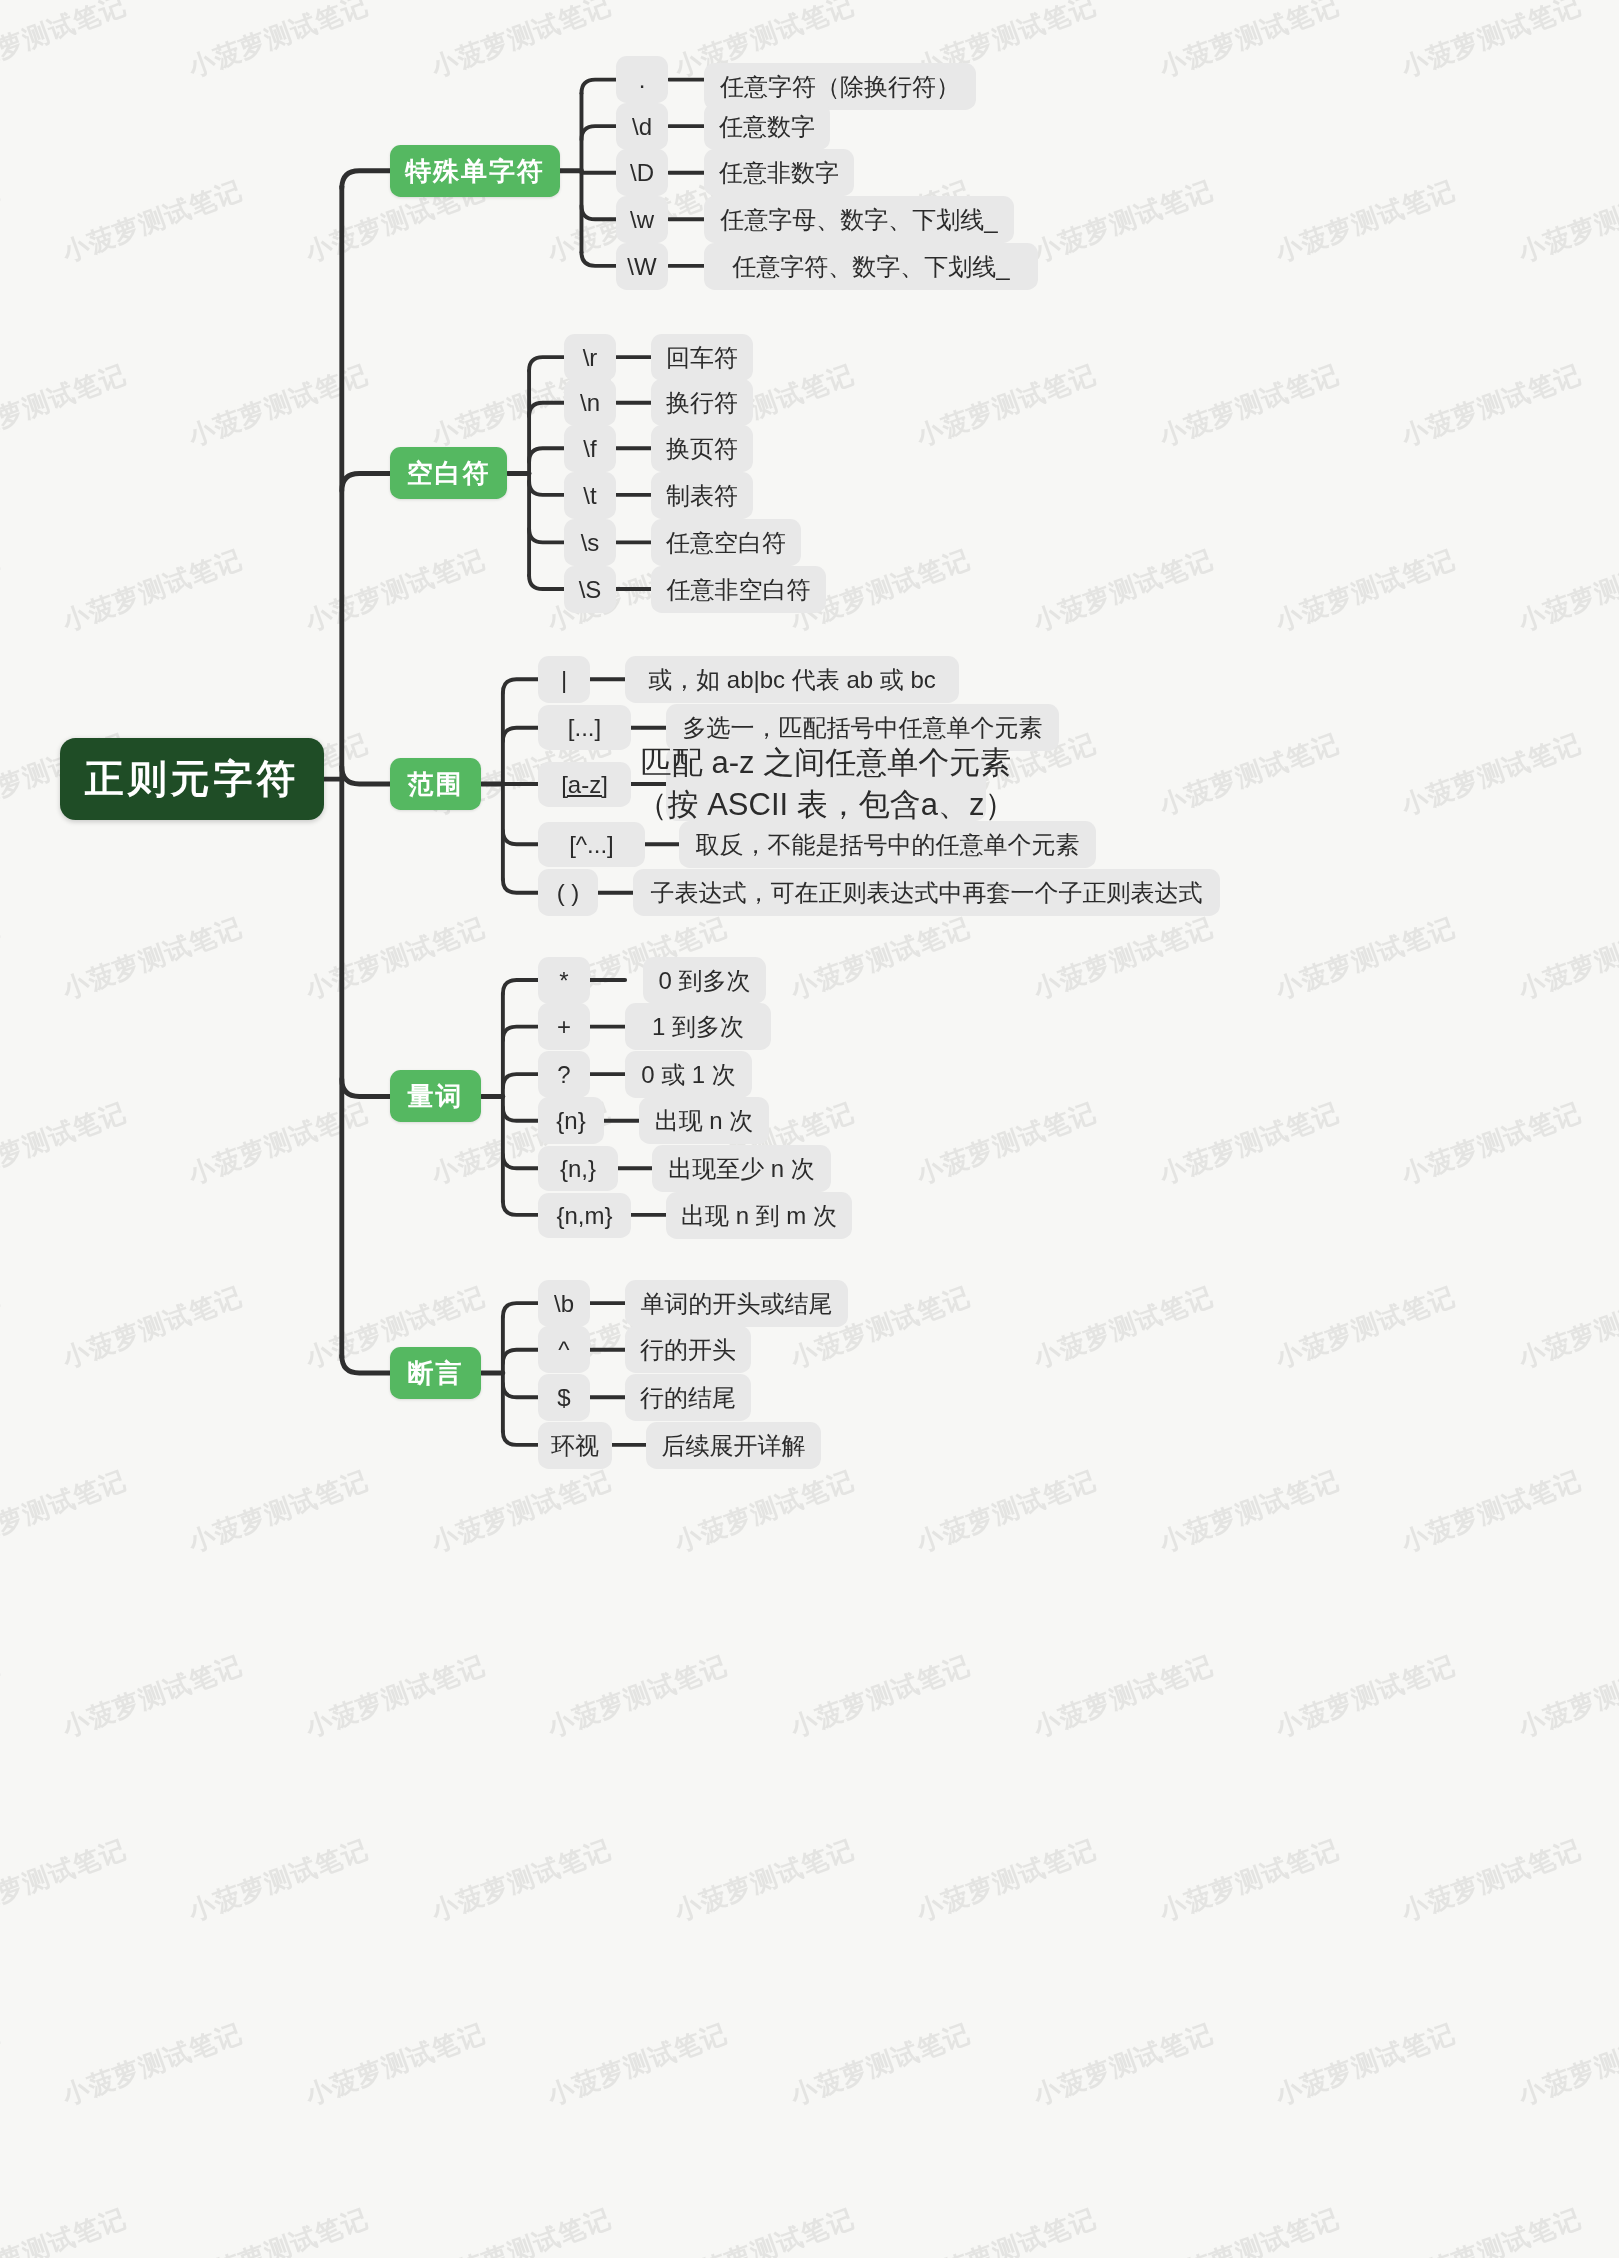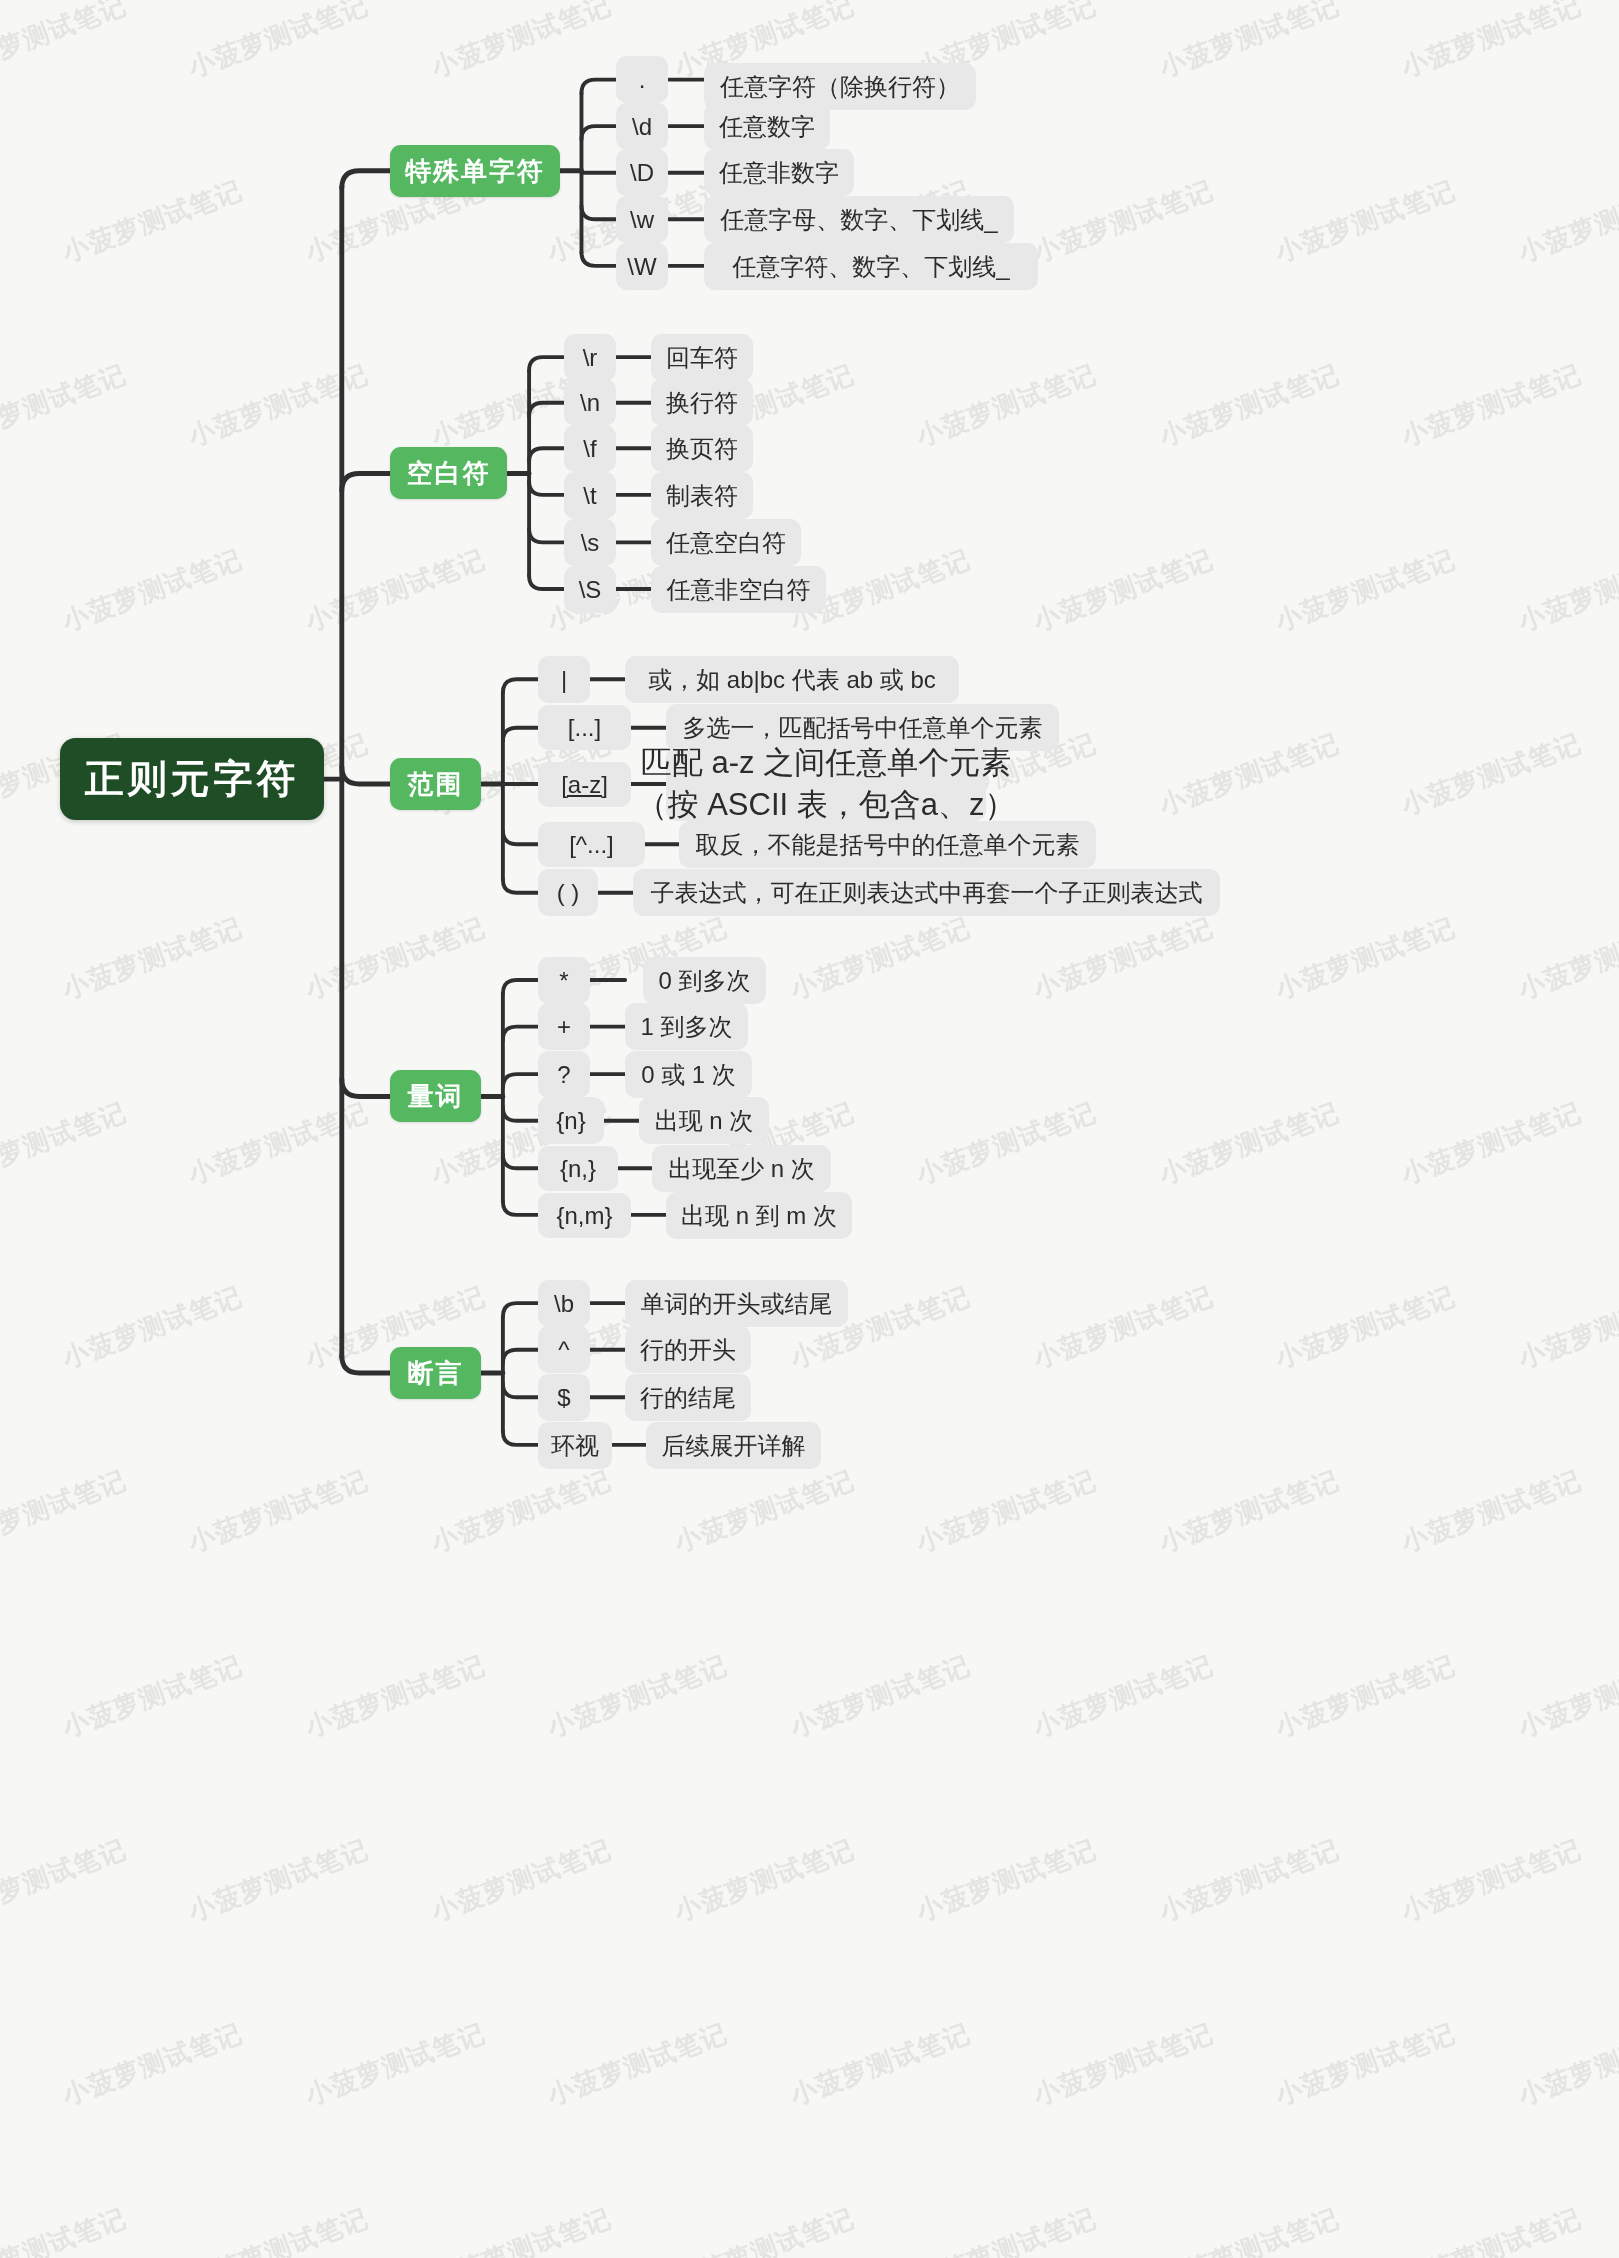--- a/index.html
+++ b/index.html
@@ -308,21 +308,21 @@
       <div class="node desc-node two-line" style="left: 666px; top: 747px; width: 320px; height: 74px;">匹配 a-z 之间任意单个元素
 （按 ASCII 表，包含a、z）</div>
       <div class="node token-node" style="left: 538px; top: 822px; width: 107px; height: 45px;">[^...]</div>
       <div class="node desc-node" style="left: 679px; top: 821px; width: 417px; height: 47px;">取反，不能是括号中的任意单个元素</div>
       <div class="node token-node" style="left: 538px; top: 869px; width: 60px; height: 47px;">( )</div>
       <div class="node desc-node" style="left: 633px; top: 869px; width: 587px; height: 47px;">子表达式，可在正则表达式中再套一个子正则表达式</div>
       <div class="node branch-node" style="left: 390px; top: 1070px; width: 91px; height: 52px;">量词</div>
       <div class="node token-node" style="left: 538px; top: 957px; width: 52px; height: 47px;">*</div>
       <div class="node desc-node" style="left: 643px; top: 957px; width: 123px; height: 47px;">0 到多次</div>
       <div class="node token-node" style="left: 538px; top: 1003px; width: 52px; height: 47px;">+</div>
-      <div class="node desc-node" style="left: 625px; top: 1003px; width: 123px; height: 47px;">1 到多次</div>
+      <div class="node desc-node" style="left: 625px; top: 1003px; width: 146px; height: 47px;">1 到多次</div>
       <div class="node token-node" style="left: 538px; top: 1051px; width: 52px; height: 47px;">?</div>
       <div class="node desc-node" style="left: 625px; top: 1051px; width: 127px; height: 47px;">0 或 1 次</div>
       <div class="node token-node" style="left: 538px; top: 1097px; width: 66px; height: 47px;">{n}</div>
       <div class="node desc-node" style="left: 639px; top: 1097px; width: 130px; height: 47px;">出现 n 次</div>
       <div class="node token-node" style="left: 538px; top: 1146px; width: 80px; height: 45px;">{n,}</div>
       <div class="node desc-node" style="left: 652px; top: 1145px; width: 179px; height: 47px;">出现至少 n 次</div>
       <div class="node token-node" style="left: 538px; top: 1193px; width: 93px; height: 45px;">{n,m}</div>
       <div class="node desc-node" style="left: 666px; top: 1192px; width: 186px; height: 47px;">出现 n 到 m 次</div>
       <div class="node branch-node" style="left: 390px; top: 1347px; width: 91px; height: 52px;">断言</div>
       <div class="node token-node" style="left: 538px; top: 1280px; width: 52px; height: 47px;">\b</div>

